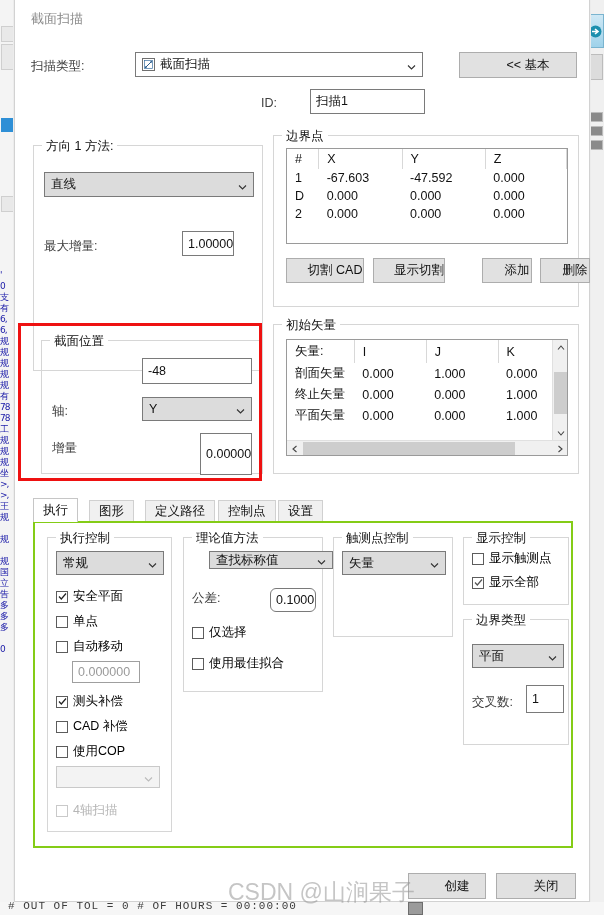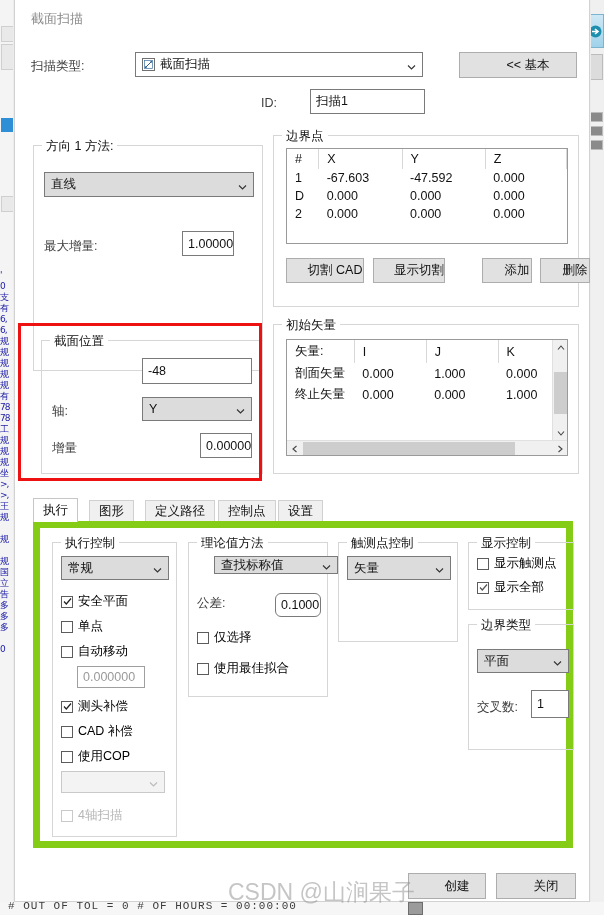--- a/index.html
+++ b/index.html
@@ -138,21 +138,21 @@
   
   .tabstrip { position: absolute; left: 0; top: 0; height: 22px; }
   .tab {
     position: absolute; top: 0; height: 22px; padding: 0 9px;
     display: flex; align-items: center; font-size: 12.5px; color: #111;
     background: #f0f0f0; border: 1px solid #d0d0d0; border-bottom: none;
   }
   .tab.active { background: #ffffff; border-color: #c6c6c6; height: 24px; z-index: 3; }
 
   .tabpanel {
-    position: absolute; background: #ffffff; border: 7px solid #84cc16; padding-left: 12px;
+    position: absolute; background: #ffffff; border: 2px solid #84cc16; padding-left: 12px;
   }
 
   
   .redbox {
     position: absolute; border: 3px solid #ee1111; pointer-events: none; z-index: 40;
   }
 
   
   .watermark {
     position: absolute; z-index: 60; pointer-events: none;
@@ -314,21 +314,21 @@
       <div class="lbl" style="left:10px; top:62px;">轴:</div>
       <div class="combo" style="left:100px; top:56px; width:110px; height:24px;">
         <span>Y</span>
         <span class="chev">
           <svg width="9" height="9" viewBox="0 0 9 9">
               <path d="M1 3 L4.5 6.5 L8 3" stroke="#333" stroke-width="1.1" fill="none"></path>
             </svg>
         </span>
       </div>
       <div class="lbl" style="left:10px; top:99px;">增量</div>
-      <div class="textbox" style="left:158px; top:92px; width:52px; height:25px;">0.00000</div>
+      <div class="textbox" style="left:158px; top:92px; width:52px; height:42px;">0.00000</div>
     </div>
 
     <div class="group" style="left:258px; top:324px; width:306px; height:150px;">
       <span class="gtitle">初始矢量</span>
       <div class="tablebox" style="left:12px; top:14px; width:282px; height:117px;">
         <table class="tbl" style="width:267px">
           <thead>
             <tr>
               <th style="width:78px">矢量:</th>
               <th style="width:80px">I</th>
@@ -338,20 +338,26 @@
           </thead>
           <tbody>
             <tr>
               <td>剖面矢量</td>
               <td>0.000</td>
               <td>1.000</td>
               <td>0.000</td>
             </tr>
             <tr>
               <td>终止矢量</td>
+              <td>0.000</td>
+              <td>0.000</td>
+              <td>1.000</td>
+            </tr>
+            <tr>
+              <td>平面矢量</td>
               <td>0.000</td>
               <td>0.000</td>
               <td>1.000</td>
             </tr>
           </tbody>
         </table>
         <div class="vscroll" style="bottom:15px;">
           <div class="ar" style="top:0">
             <svg width="8" height="8" viewBox="0 0 8 8">
                 <path d="M1 5.5 L4 2 L7 5.5" stroke="#444" stroke-width="1.1" fill="none"></path>

